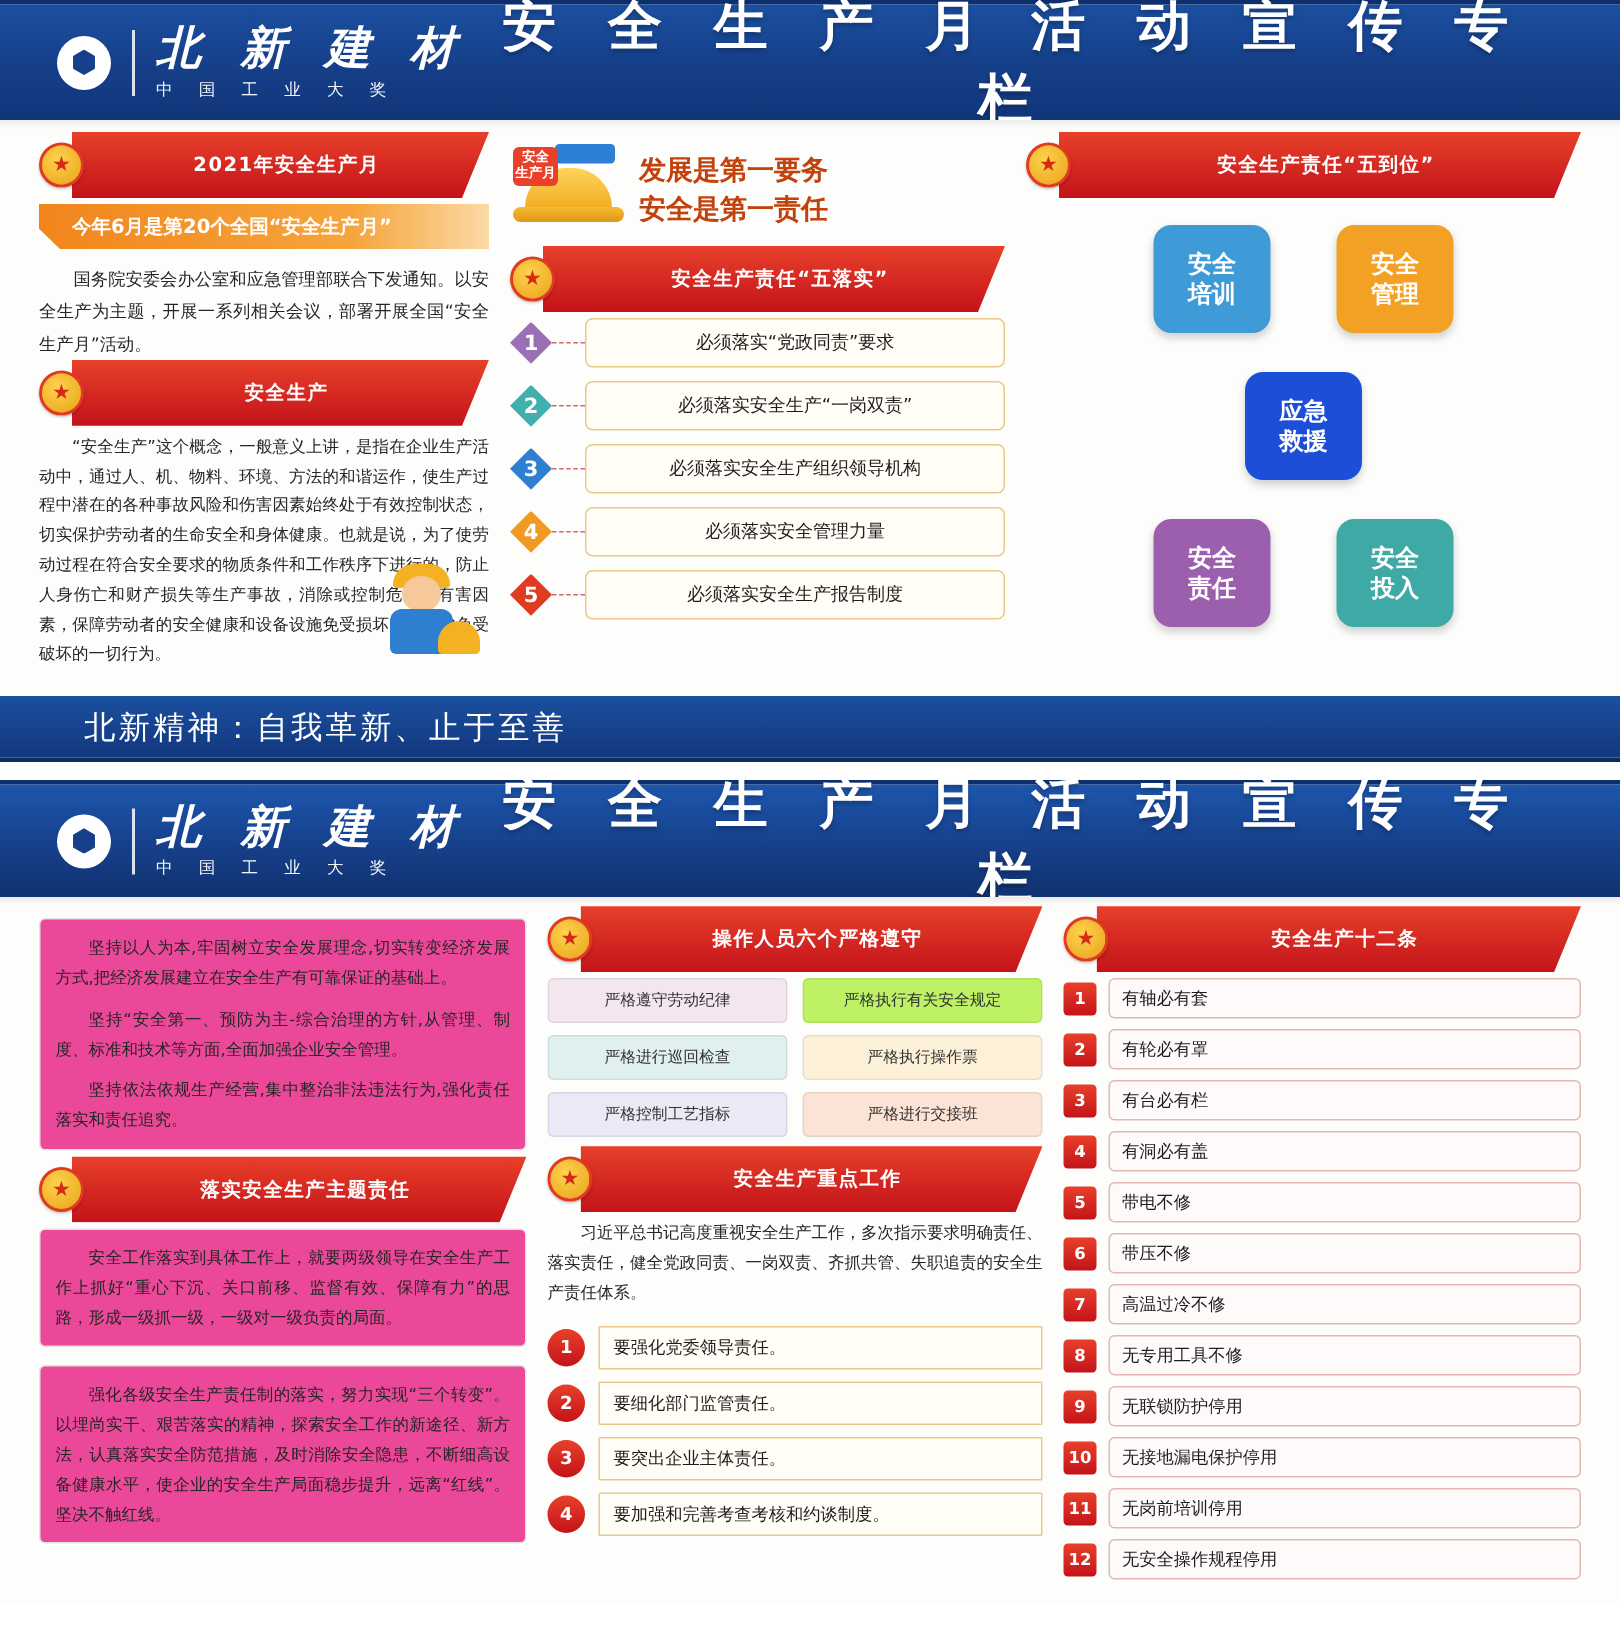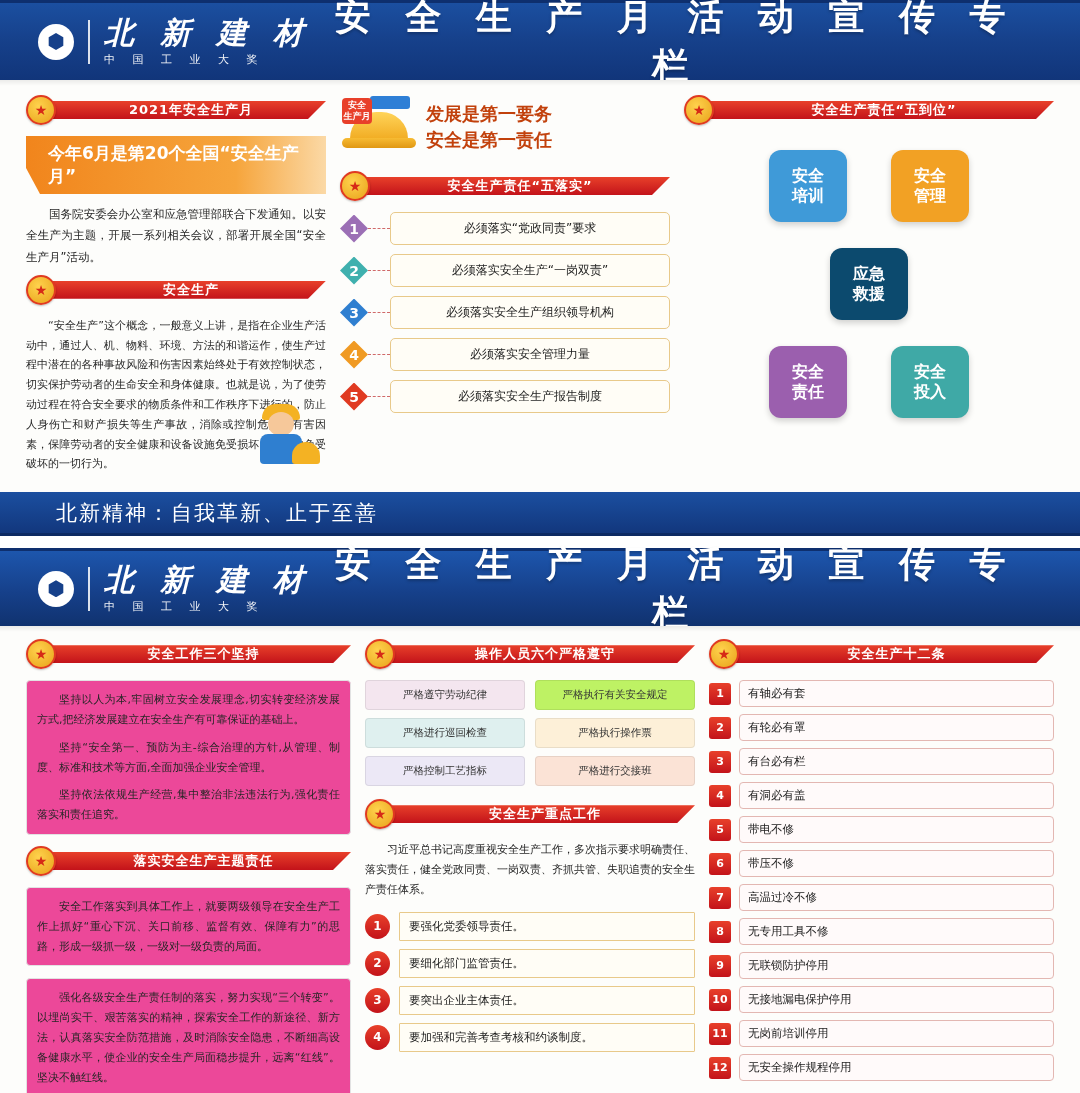--- a/index.html
+++ b/index.html
@@ -63,31 +63,31 @@
     width: 30px; height: 30px; border-radius: 50%;
     background: radial-gradient(circle at 40% 35%, #ffd24d, #e8a21a);
     border: 2px solid #e03a21; position: relative; z-index: 3;
     display: flex; align-items: center; justify-content: center;
     flex: none; box-shadow: 0 1px 2px rgba(0,0,0,.25);
   }
   .ribbon .badge::after {
     content: "★"; color: #d62a17; font-size: 14px; line-height: 1;
   }
   .ribbon .bar {
-    flex: 1; height: 18px; margin-left: -8px;
+    flex: 1; height: 44px; margin-left: -8px;
     background: linear-gradient(180deg,#e8402a,#c3131a);
     clip-path: polygon(0 0, 100% 0, calc(100% - 18px) 100%, 0 100%);
     display: flex; align-items: center; justify-content: center;
     color: #fff; font-size: 13px; font-weight: bold; letter-spacing: 1px;
     padding-left: 8px;
   }
 
   .subbar {
     background: linear-gradient(90deg,#f1851c,#f6a53c 70%, #fbd9a6);
-    color: #fff; font-size: 17px; font-weight: bold;
+    color: #fff; font-size: 13px; font-weight: bold;
     padding: 6px 10px; margin-bottom: 10px;
     clip-path: polygon(0 0, 100% 0, 100% 100%, 14px 100%, 0 55%);
     padding-left: 22px;
   }
 
   .para {
     font-size: 11.5px; line-height: 1.85; color: #262626;
     text-align: justify; text-indent: 2em; margin-bottom: 8px;
   }
   .para.small { font-size: 11px; line-height: 1.8; }
@@ -285,21 +285,21 @@
 
       <div class="col">
         <div class="ribbon">
           <div class="badge"></div>
           <div class="bar">安全生产责任“五到位”</div>
         </div>
         <div class="tiles">
           <div class="tile" style="background:#3f9ad8">安全<br>培训</div>
           <div class="tile" style="background:#f2a124">安全<br>管理</div>
           <div class="tile-center-wrap">
-            <div class="tile" style="background:#0c4a6e">应急<br>救援</div>
+            <div class="tile" style="background:#1d4ed8">应急<br>救援</div>
           </div>
           <div class="tile" style="background:#9b5fae">安全<br>责任</div>
           <div class="tile" style="background:#3fa9a6">安全<br>投入</div>
         </div>
       </div>
 
     </div>
   </div>
 
   <div class="footer">北新精神：自我革新、止于至善</div>
@@ -318,24 +318,20 @@
         <div class="logo-sub">中 国 工 业 大 奖</div>
       </div>
     </div>
     <div class="banner-title">安 全 生 产 月 活 动 宣 传 专 栏</div>
   </div>
 
   <div class="body-area" style="padding-top:14px;">
     <div class="cols">
 
       <div class="col" style="flex:0 0 325px;">
-        <div class="ribbon">
-          <div class="badge"></div>
-          <div class="bar">安全工作三个坚持</div>
-        </div>
         <div class="textcard">
           <div class="para small">坚持以人为本,牢固树立安全发展理念,切实转变经济发展方式,把经济发展建立在安全生产有可靠保证的基础上。</div>
           <div class="para small">坚持“安全第一、预防为主-综合治理的方针,从管理、制度、标准和技术等方面,全面加强企业安全管理。</div>
           <div class="para small" style="margin-bottom:0">坚持依法依规生产经营,集中整治非法违法行为,强化责任落实和责任追究。</div>
         </div>
 
         <div class="ribbon" style="margin-top:8px;">
           <div class="badge"></div>
           <div class="bar">落实安全生产主题责任</div>
         </div>

